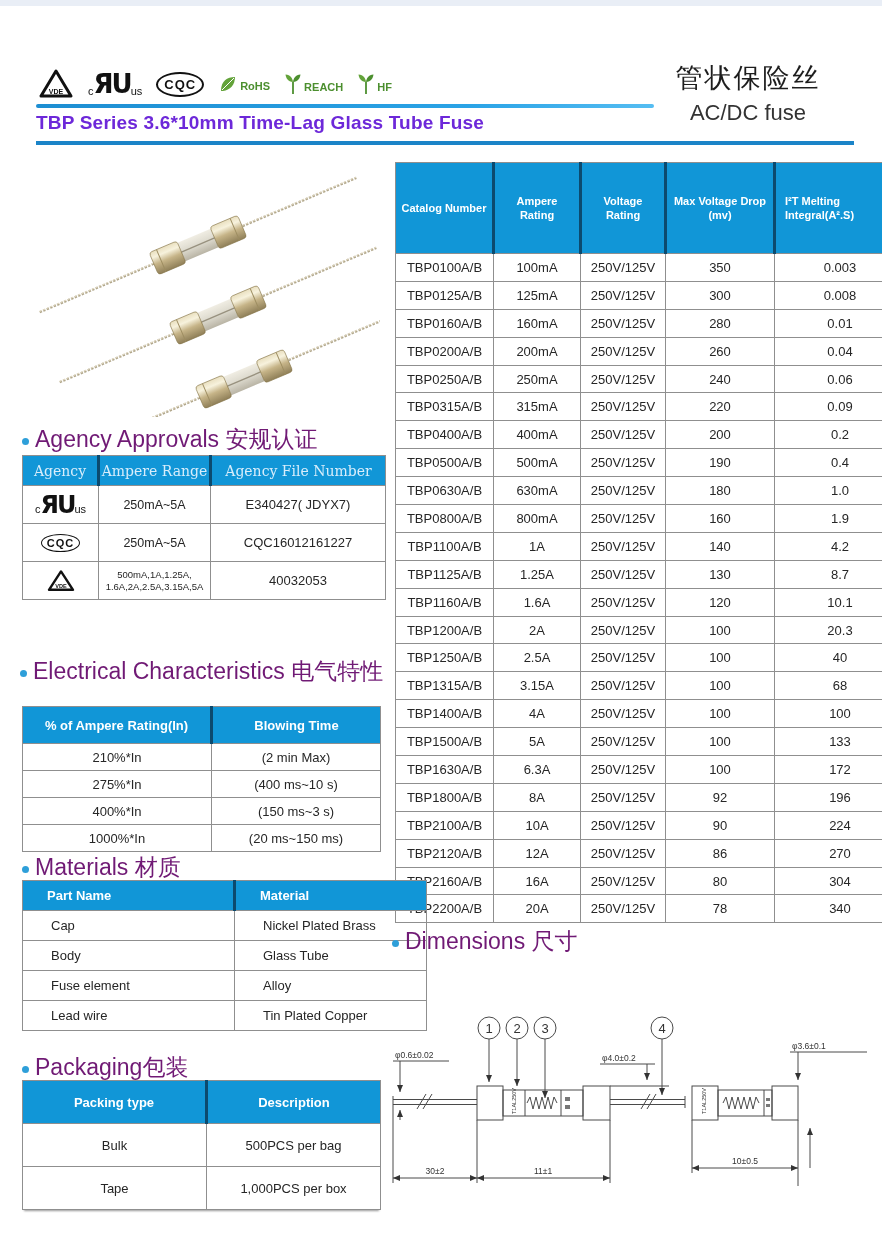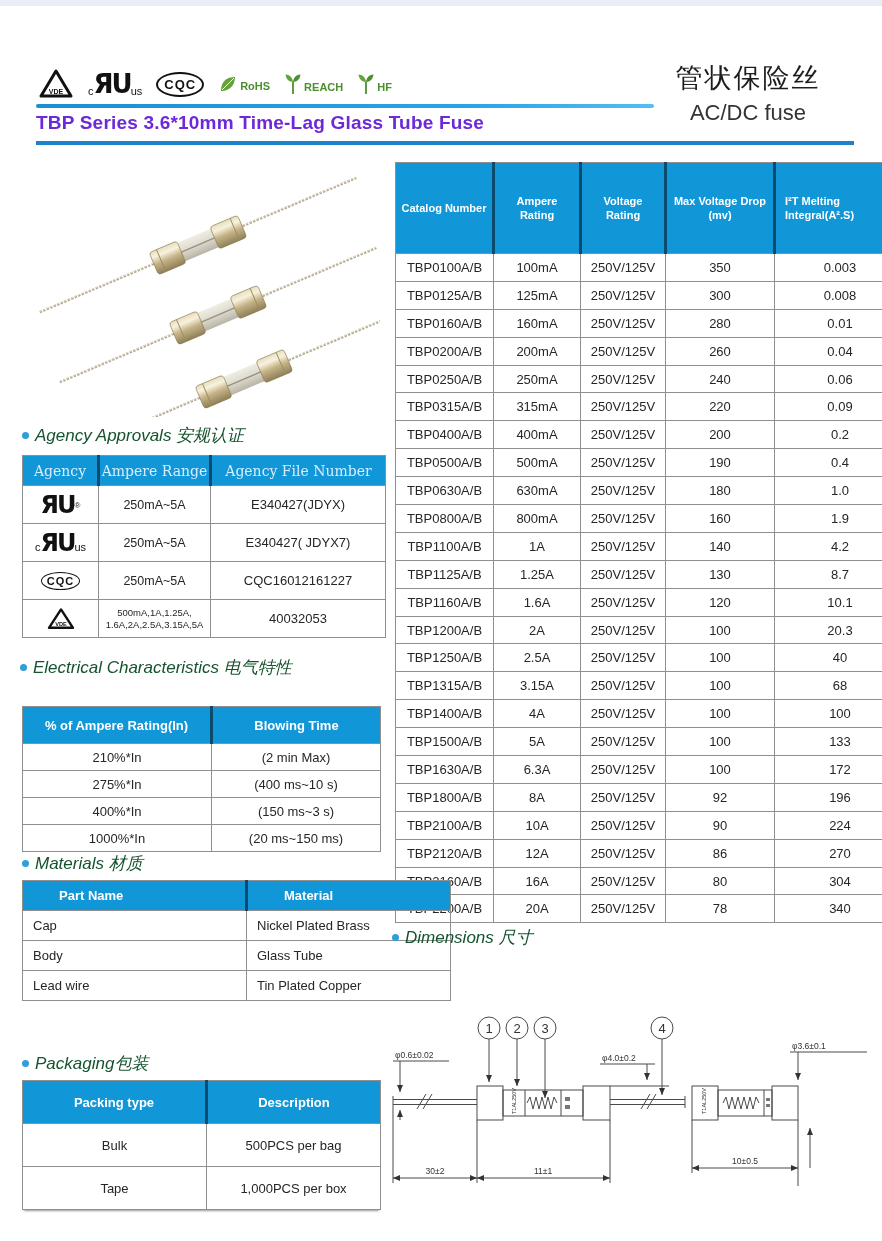--- a/index.html
+++ b/index.html
@@ -22,21 +22,21 @@
   .brand{position:absolute;left:668px;top:60px;width:160px;text-align:center;}
   .brand-cn{font-size:27px;letter-spacing:2px;color:#1d1d1d;font-weight:500;}
   .brand-en{font-size:22px;color:#333;margin-top:4px;}
   .logos-rule{position:absolute;left:36px;top:104px;width:618px;height:4px;border-radius:2px;
               background:linear-gradient(90deg,#1d8ed2,#2aa3e6 70%,#55bdf2);}
   .page-title{position:absolute;left:36px;top:112px;font-size:19px;font-weight:bold;color:#6d28d9;
               letter-spacing:.2px;}
   .title-rule{position:absolute;left:36px;top:141px;width:818px;height:4px;background:#1b84c8;}
 
   
-  .sec-head{position:absolute;font-size:17px;color:#14532d;white-space:nowrap;font-style:italic;}
+  .sec-head{position:absolute;font-size:23px;color:#701a75;white-space:nowrap;}
   .sec-head .dot{display:inline-block;width:7px;height:7px;border-radius:50%;background:#2e9fd9;
                  margin-right:6px;vertical-align:2px;}
 
   
   table{border-collapse:collapse;table-layout:fixed;}
   th,td{border:1px solid #8f8f8f;font-size:13px;color:#262626;}
   thead th{background:#1196d7;color:#fff;font-weight:bold;}
   thead th + th{border-left:3px solid #0c4a6e;}
 
   
@@ -64,24 +64,24 @@
 
   
   .elec{position:absolute;left:22px;top:690px;width:350px;margin-top:16px;}
   .elec thead th{height:34px;}
   .elec th:nth-child(1){width:185px;}
   .elec th:nth-child(2){width:165px;}
   .elec td{height:24px;text-align:center;}
 
   
   .mat{position:absolute;left:22px;top:880px;width:350px;}
-  .mat thead th{height:27px;text-align:left;padding-left:36px;}
+  .mat thead th{height:27px;text-align:left;padding-left:24px;}
   .mat th:nth-child(1){width:185px;}
   .mat th:nth-child(2){width:165px;}
-  .mat td{height:27px;text-align:left;padding-left:10px;}
+  .mat td{height:27px;text-align:left;padding-left:28px;}
 
   
   .pack{position:absolute;left:22px;top:1080px;width:350px;box-shadow:0 3px 2px -2px #999;}
   .pack thead th{height:40px;}
   .pack th:nth-child(1){width:180px;}
   .pack th:nth-child(2){width:170px;}
   .pack td{height:40px;text-align:center;}
 
   
   .photo{position:absolute;left:20px;top:165px;width:360px;height:252px;}
@@ -376,25 +376,20 @@
   <table class="agency">
     <thead>
       <tr>
         <th>Agency</th>
         <th>Ampere Range</th>
         <th>Agency File Number</th>
       </tr>
     </thead>
     <tbody>
       <tr>
-        <td class="ul-cell"><span class="ul-mark">ЯU</span><sup class="reg">®</sup></td>
-        <td class="rng">250mA~5A</td>
-        <td>E340427(JDYX)</td>
-      </tr>
-      <tr>
         <td class="ul-cell"><span class="cul-c">c</span><span class="ul-mark sm">ЯU</span><span class="cul-us">us</span></td>
         <td class="rng">250mA~5A</td>
         <td>E340427( JDYX7)</td>
       </tr>
       <tr>
         <td><span class="cqc-oval">CQC</span></td>
         <td class="rng">250mA~5A</td>
         <td>CQC16012161227</td>
       </tr>
       <tr>
@@ -447,20 +442,24 @@
       </tr>
     </thead>
     <tbody>
       <tr>
           <td>Cap</td>
           <td>Nickel Plated Brass</td>
         </tr>
       <tr>
           <td>Body</td>
           <td>Glass Tube</td>
+        </tr>
+      <tr>
+          <td>Fuse element</td>
+          <td>Alloy</td>
         </tr>
       <tr>
           <td>Lead wire</td>
           <td>Tin Plated Copper</td>
         </tr>
     </tbody>
   </table>
 
   <div class="sec-head" style="left:22px;top:1052px;"><span class="dot"></span><span>Packaging包装</span></div>
   <table class="pack">

